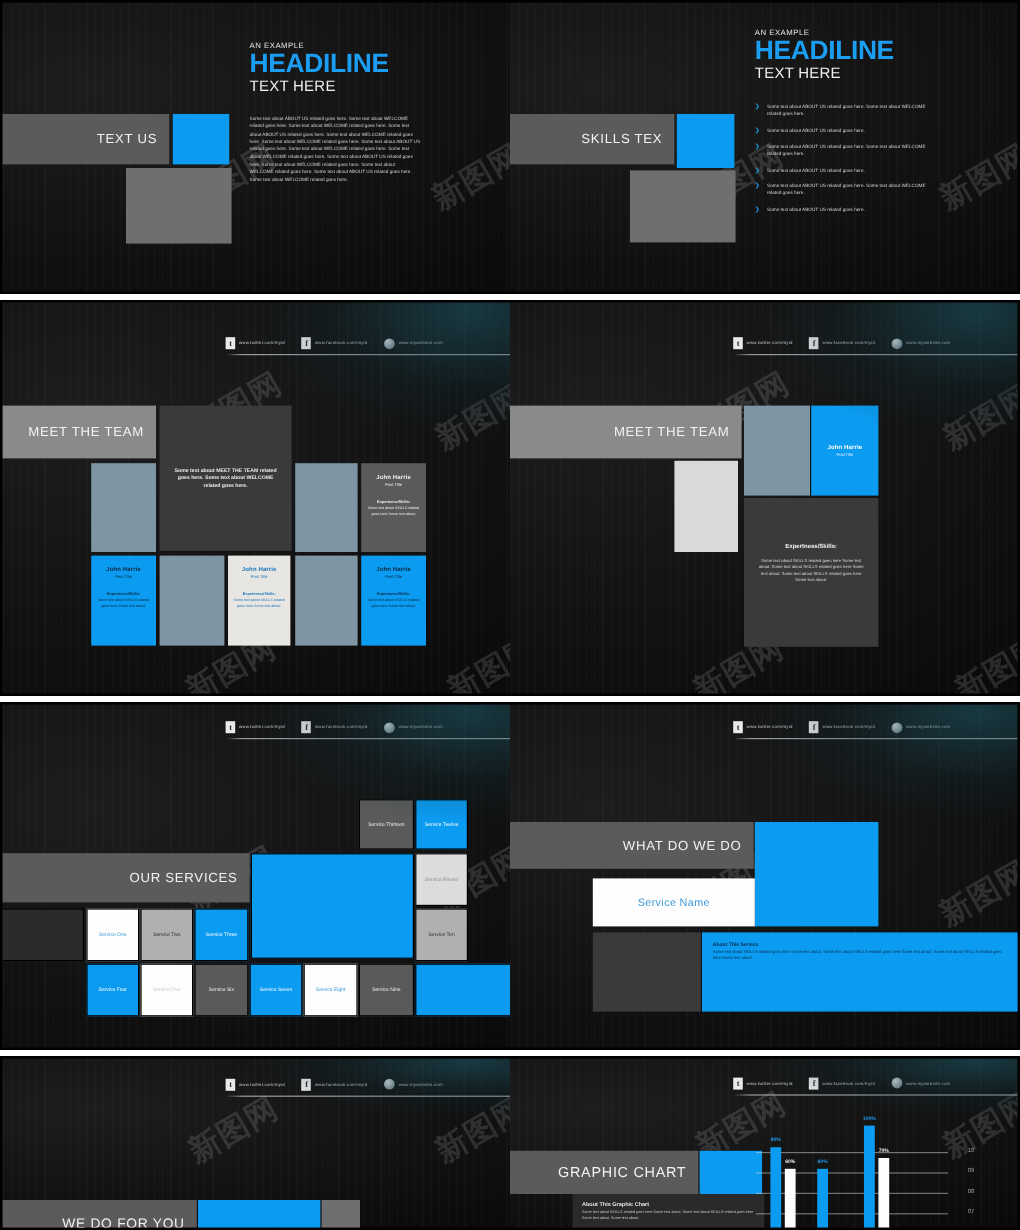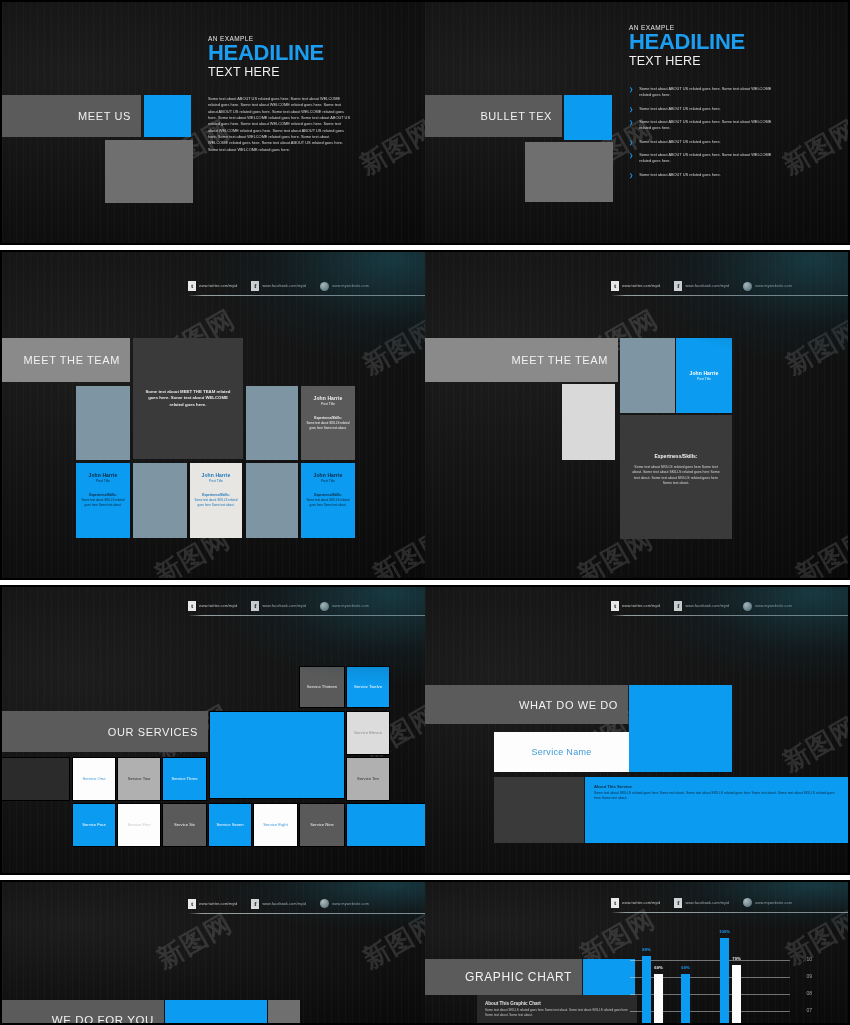--- a/index.html
+++ b/index.html
@@ -210,39 +210,39 @@
 </head>
 <body>
 
 <div class="sheet">
 
   <div class="slide edge px-left">
     <div class="wm" style="left:150px; top:128px; font-size:26px;">新图网</div>
     <div class="wm" style="left:355px; top:128px; font-size:26px;">新图网</div>
 
     <div class="titlebar" style="left:0; top:93px; width:139px; height:42px;">
-      <span>MEET US</span>
+      <span>TEXT US</span>
     </div>
     <div class="box blue" style="left:142px; top:93px; width:47px; height:42px;"></div>
     <div class="box grey-mid" style="left:103px; top:138px; width:88px; height:63px;"></div>
 
     <div class="headblock" style="left:206px; top:33px; width:150px;">
       <div class="kicker">AN EXAMPLE</div>
       <div class="headline">HEADILINE</div>
       <div class="subhead">TEXT HERE</div>
     </div>
     <div class="para" style="position:absolute; left:206px; top:94px; width:142px;">Some text about ABOUT US related goes here.  Some text about WELCOME  related goes here. Some text about WELCOME  related goes here. Some text about ABOUT US related goes here. Some text about WELCOME  related goes here. Some text about WELCOME  related goes here. Some text about ABOUT US related goes here. Some text about WELCOME  related goes here. Some text about WELCOME related goes here. Some text about ABOUT  US related goes here. Some text about WELCOME  related goes here. Some text about WELCOME related goes here. Some text about ABOUT US related goes here. Some text about WELCOME related goes here.</div>
   </div>
 
   <div class="slide edge px-right">
     <div class="wm" style="left:150px; top:128px; font-size:26px;">新图网</div>
     <div class="wm" style="left:355px; top:128px; font-size:26px;">新图网</div>
 
     <div class="titlebar" style="left:0; top:93px; width:137px; height:42px;">
-      <span>BULLET TEX</span>
+      <span>SKILLS TEX</span>
     </div>
     <div class="box blue" style="left:139px; top:93px; width:48px; height:45px;"></div>
     <div class="box grey-mid" style="left:100px; top:140px; width:88px; height:60px;"></div>
 
     <div class="headblock" style="left:204px; top:22px; width:155px;">
       <div class="kicker">AN EXAMPLE</div>
       <div class="headline">HEADILINE</div>
       <div class="subhead">TEXT HERE</div>
     </div>
 

